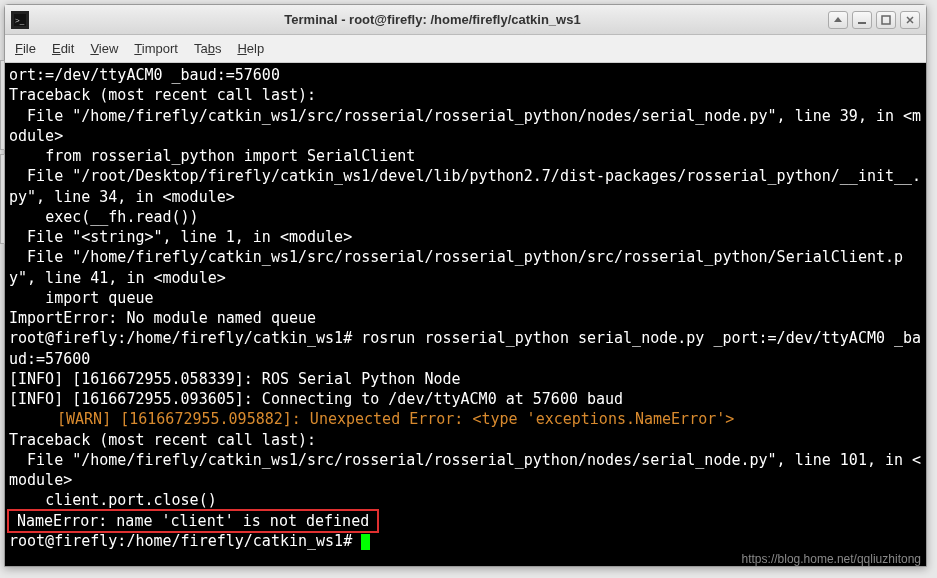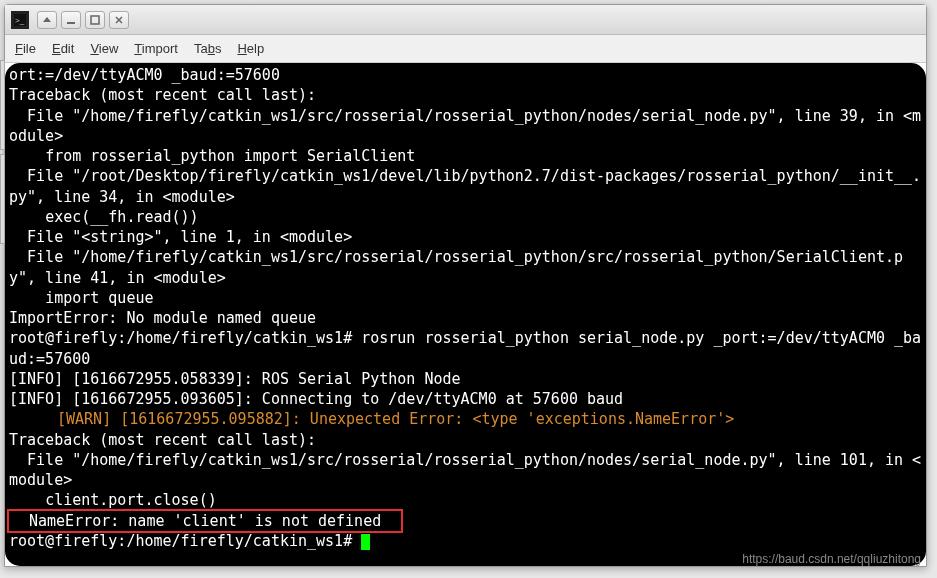--- a/index.html
+++ b/index.html
@@ -89,30 +89,29 @@
       background: #000;
       color: #fff;
       font-family: "DejaVu Sans Mono", "Courier New", monospace;
       font-size: 15px;
       line-height: 1.35;
       padding: 2px 4px;
       white-space: pre-wrap;
       word-break: break-all;
       height: 503px;
       overflow: hidden;
-      border-radius: 15px;
     }
     .warn {
       color: #d88a2e;
       margin-left: 48px;
     }
     .highlight-box {
       border: 2px solid #e03030;
       display: inline-block;
-      padding: 0 20px;
+      padding: 0 8px;
       margin: -2px;
     }
     .cursor {
       display: inline-block;
       width: 9px;
       height: 16px;
       background: #00ff00;
       vertical-align: text-bottom;
     }
     .watermark {
@@ -149,20 +148,21 @@
 </div>
 
 <div class="window">
   <div class="titlebar">
     <div class="title-icon">
       <svg viewBox="0 0 12 12">
           <rect x="0" y="0" width="12" height="12" fill="#111"></rect>
           <text x="1" y="9" font-size="8" fill="#ccc">&gt;_</text>
         </svg>
     </div>
+    <div class="title-text">Terminal - root@firefly: /home/firefly/catkin_ws1</div>
     <div class="window-controls">
       <div class="win-btn">
         <svg width="10" height="10" viewBox="0 0 10 10">
             <path d="M5 2 L9 7 L1 7 Z" fill="#666"></path>
           </svg>
       </div>
       <div class="win-btn">
         <svg width="10" height="10" viewBox="0 0 10 10">
             <rect x="1" y="7" width="8" height="2" fill="#666"></rect>
           </svg>
@@ -185,13 +185,13 @@
     <span class="menu-item"><span class="underline">E</span><span>dit</span></span>
     <span class="menu-item"><span class="underline">V</span><span>iew</span></span>
     <span class="menu-item"><span class="underline">T</span><span>import</span></span>
     <span class="menu-item"><span>Ta</span><span class="underline">b</span><span>s</span></span>
     <span class="menu-item"><span class="underline">H</span><span>elp</span></span>
   </div>
 
   <div class="terminal" id="terminal-area"><div>ort:=/dev/ttyACM0 _baud:=57600</div><div>Traceback (most recent call last):</div><div>  File "/home/firefly/catkin_ws1/src/rosserial/rosserial_python/nodes/serial_node.py", line 39, in &lt;module&gt;</div><div>    from rosserial_python import SerialClient</div><div>  File "/root/Desktop/firefly/catkin_ws1/devel/lib/python2.7/dist-packages/rosserial_python/__init__.py", line 34, in &lt;module&gt;</div><div>    exec(__fh.read())</div><div>  File "&lt;string&gt;", line 1, in &lt;module&gt;</div><div>  File "/home/firefly/catkin_ws1/src/rosserial/rosserial_python/src/rosserial_python/SerialClient.py", line 41, in &lt;module&gt;</div><div>    import queue</div><div>ImportError: No module named queue</div><div>root@firefly:/home/firefly/catkin_ws1# rosrun rosserial_python serial_node.py _port:=/dev/ttyACM0 _baud:=57600</div><div>[INFO] [1616672955.058339]: ROS Serial Python Node</div><div>[INFO] [1616672955.093605]: Connecting to /dev/ttyACM0 at 57600 baud</div><div class="warn">[WARN] [1616672955.095882]: Unexpected Error: &lt;type 'exceptions.NameError'&gt;</div><div>Traceback (most recent call last):</div><div>  File "/home/firefly/catkin_ws1/src/rosserial/rosserial_python/nodes/serial_node.py", line 101, in &lt;module&gt;</div><div>    client.port.close()</div><div><span class="highlight-box">NameError: name 'client' is not defined</span></div><div><span>root@firefly:/home/firefly/catkin_ws1# </span><span class="cursor"></span></div></div>
 </div>
 
-<div class="watermark">https://baud.csdn.net/qqliuzhitong</div>
+<div class="watermark">https://blog.home.net/qqliuzhitong</div>
 
 </body></html>

